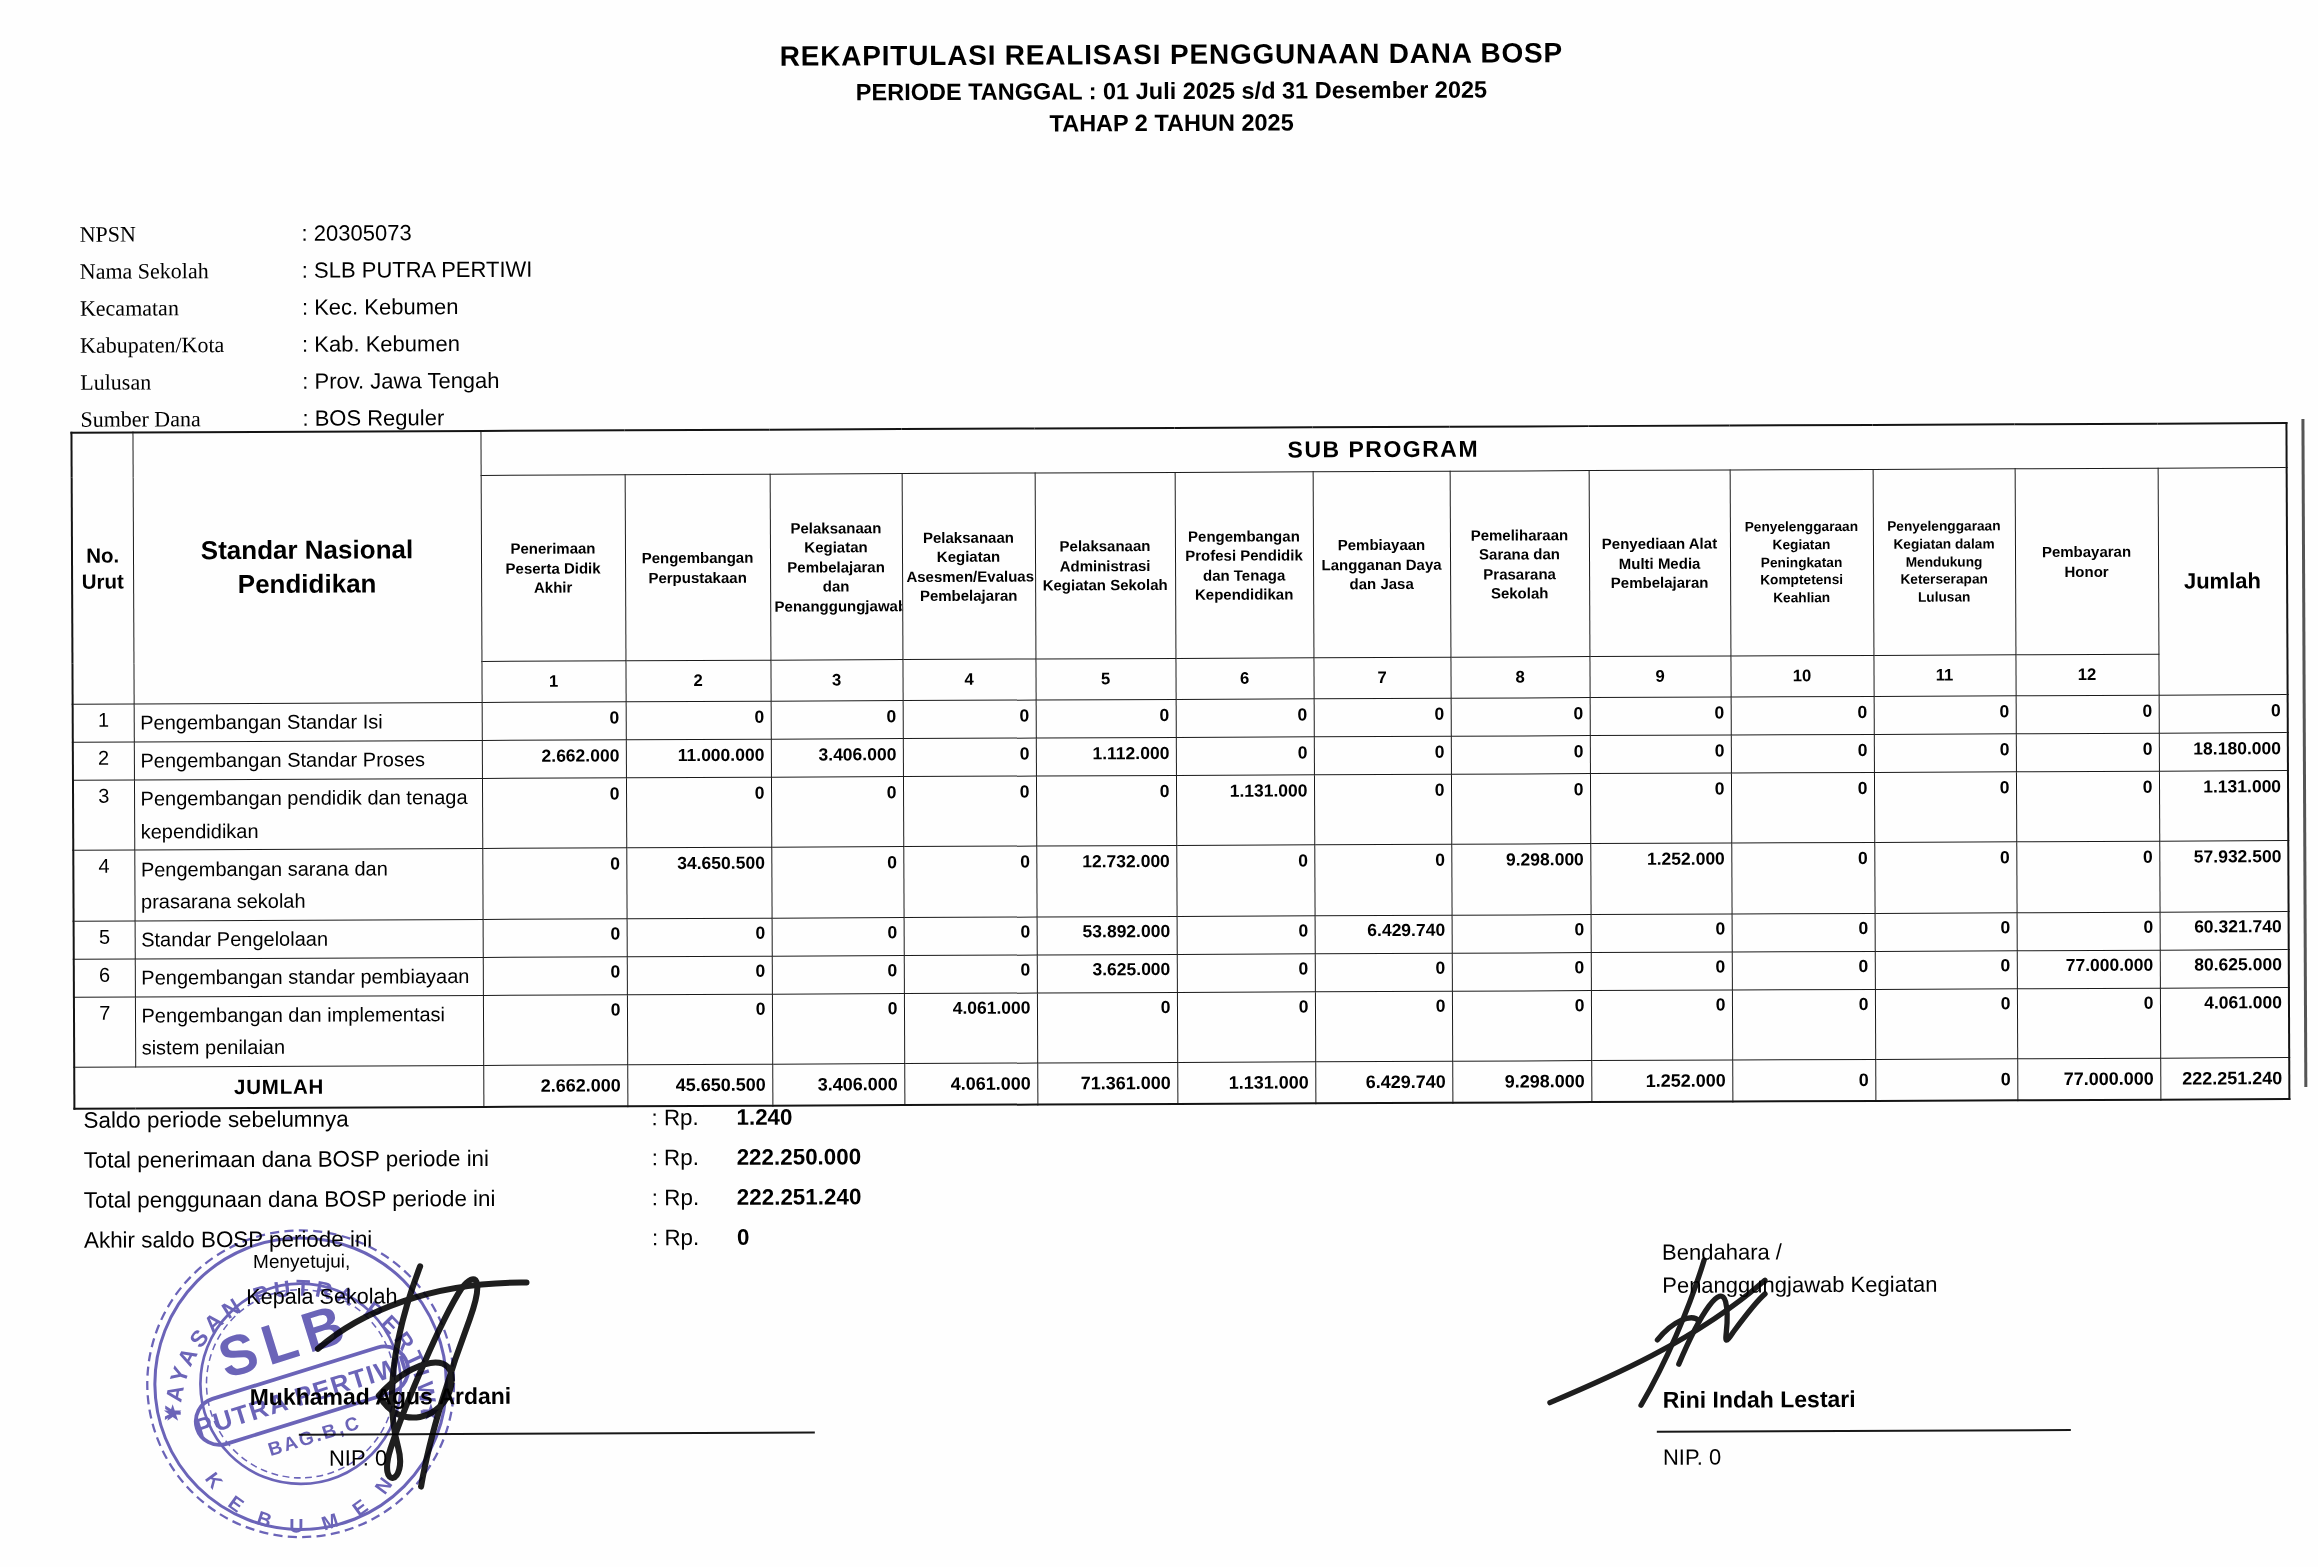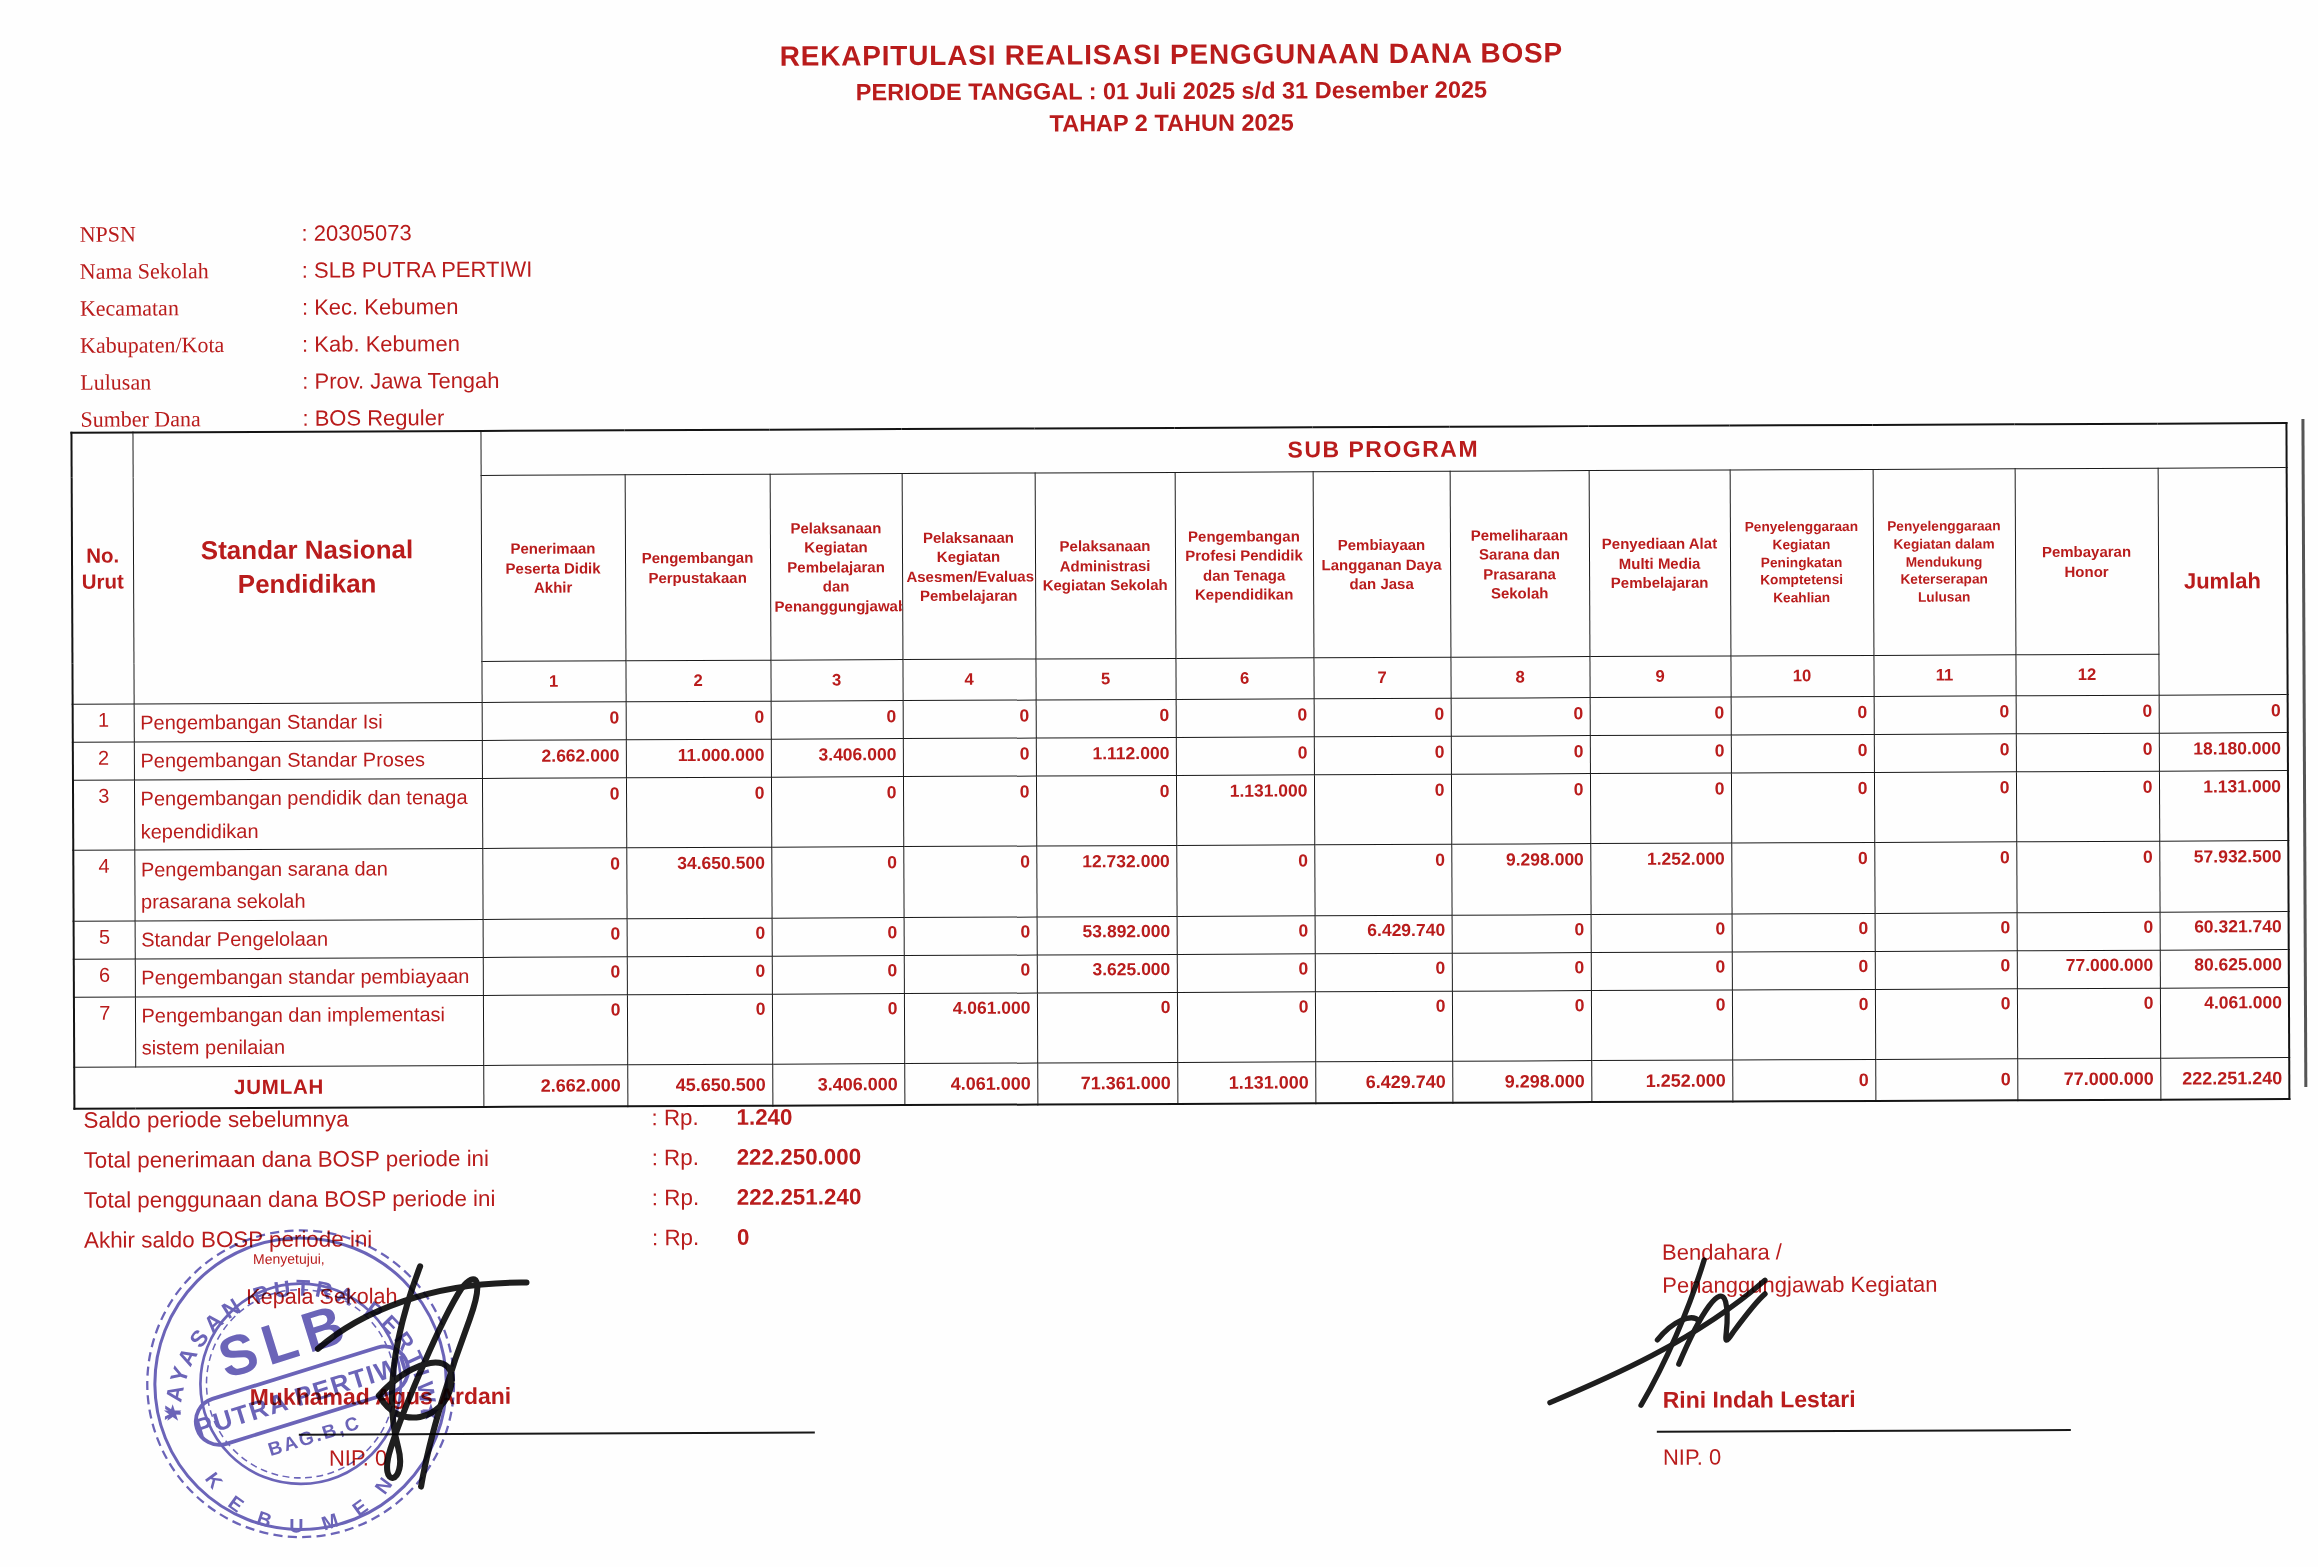--- a/index.html
+++ b/index.html
@@ -1,17 +1,17 @@
 <!DOCTYPE html>
 <html style="font-size:12px"><head>
 <meta charset="utf-8">
 <style>
   html,body{margin:0;padding:0;background:#e8e8e8;}
   .page{position:relative;width:2319px;height:1567px;background:#fefefe;overflow:hidden;
-        font-family:"Liberation Sans",sans-serif;color:#b91c1c;}
+        font-family:"Liberation Sans",sans-serif;color:#000000;}
   .sheet{position:absolute;inset:0;transform:rotate(-0.25deg);}
 
   
   .title-block{position:absolute;top:39px;left:0;width:100%;text-align:center;padding-left:30px;box-sizing:border-box;}
   .t1{font-size:28px;font-weight:700;letter-spacing:0.8px;}
   .t2{font-size:23.5px;font-weight:700;margin-top:6.8px;}
   .t3{font-size:23.5px;font-weight:700;margin-top:5.3px;}
 
   
   .meta{position:absolute;left:82px;top:211px;font-size:22px;}
@@ -40,21 +40,21 @@
   .r-total .c-num{font-size:18px;padding-top:0;vertical-align:middle;}
 
   
   .summary{position:absolute;left:82px;top:1096px;font-size:22.4px;}
   .sum-row{line-height:40px;white-space:nowrap;}
   .sum-label{display:inline-block;width:568px;}
   .sum-prefix{display:inline-block;width:85px;font-weight:400;}
   .sum-amount{font-weight:700;}
 
   
-  .sig-left-approve{position:absolute;left:251px;top:1247px;font-size:14px;}
+  .sig-left-approve{position:absolute;left:251px;top:1247px;font-size:19px;}
   .sig-left-role{position:absolute;left:244px;top:1280px;font-size:21.6px;}
   .sig-left-name{position:absolute;left:247px;top:1380px;font-size:23px;font-weight:700;}
   .sig-left-line{position:absolute;left:296px;top:1430px;width:516px;border-top:2.7px solid #181818;}
   .sig-left-nip{position:absolute;left:326px;top:1442px;font-size:22px;}
   .sig-right-role{position:absolute;left:1660px;top:1238px;font-size:22px;line-height:33px;}
   .sig-right-name{position:absolute;left:1660px;top:1389px;font-size:23px;font-weight:700;}
   .sig-right-line{position:absolute;left:1654px;top:1433px;width:414px;border-top:2.7px solid #181818;}
   .sig-right-nip{position:absolute;left:1660px;top:1447px;font-size:22px;}
 
   

